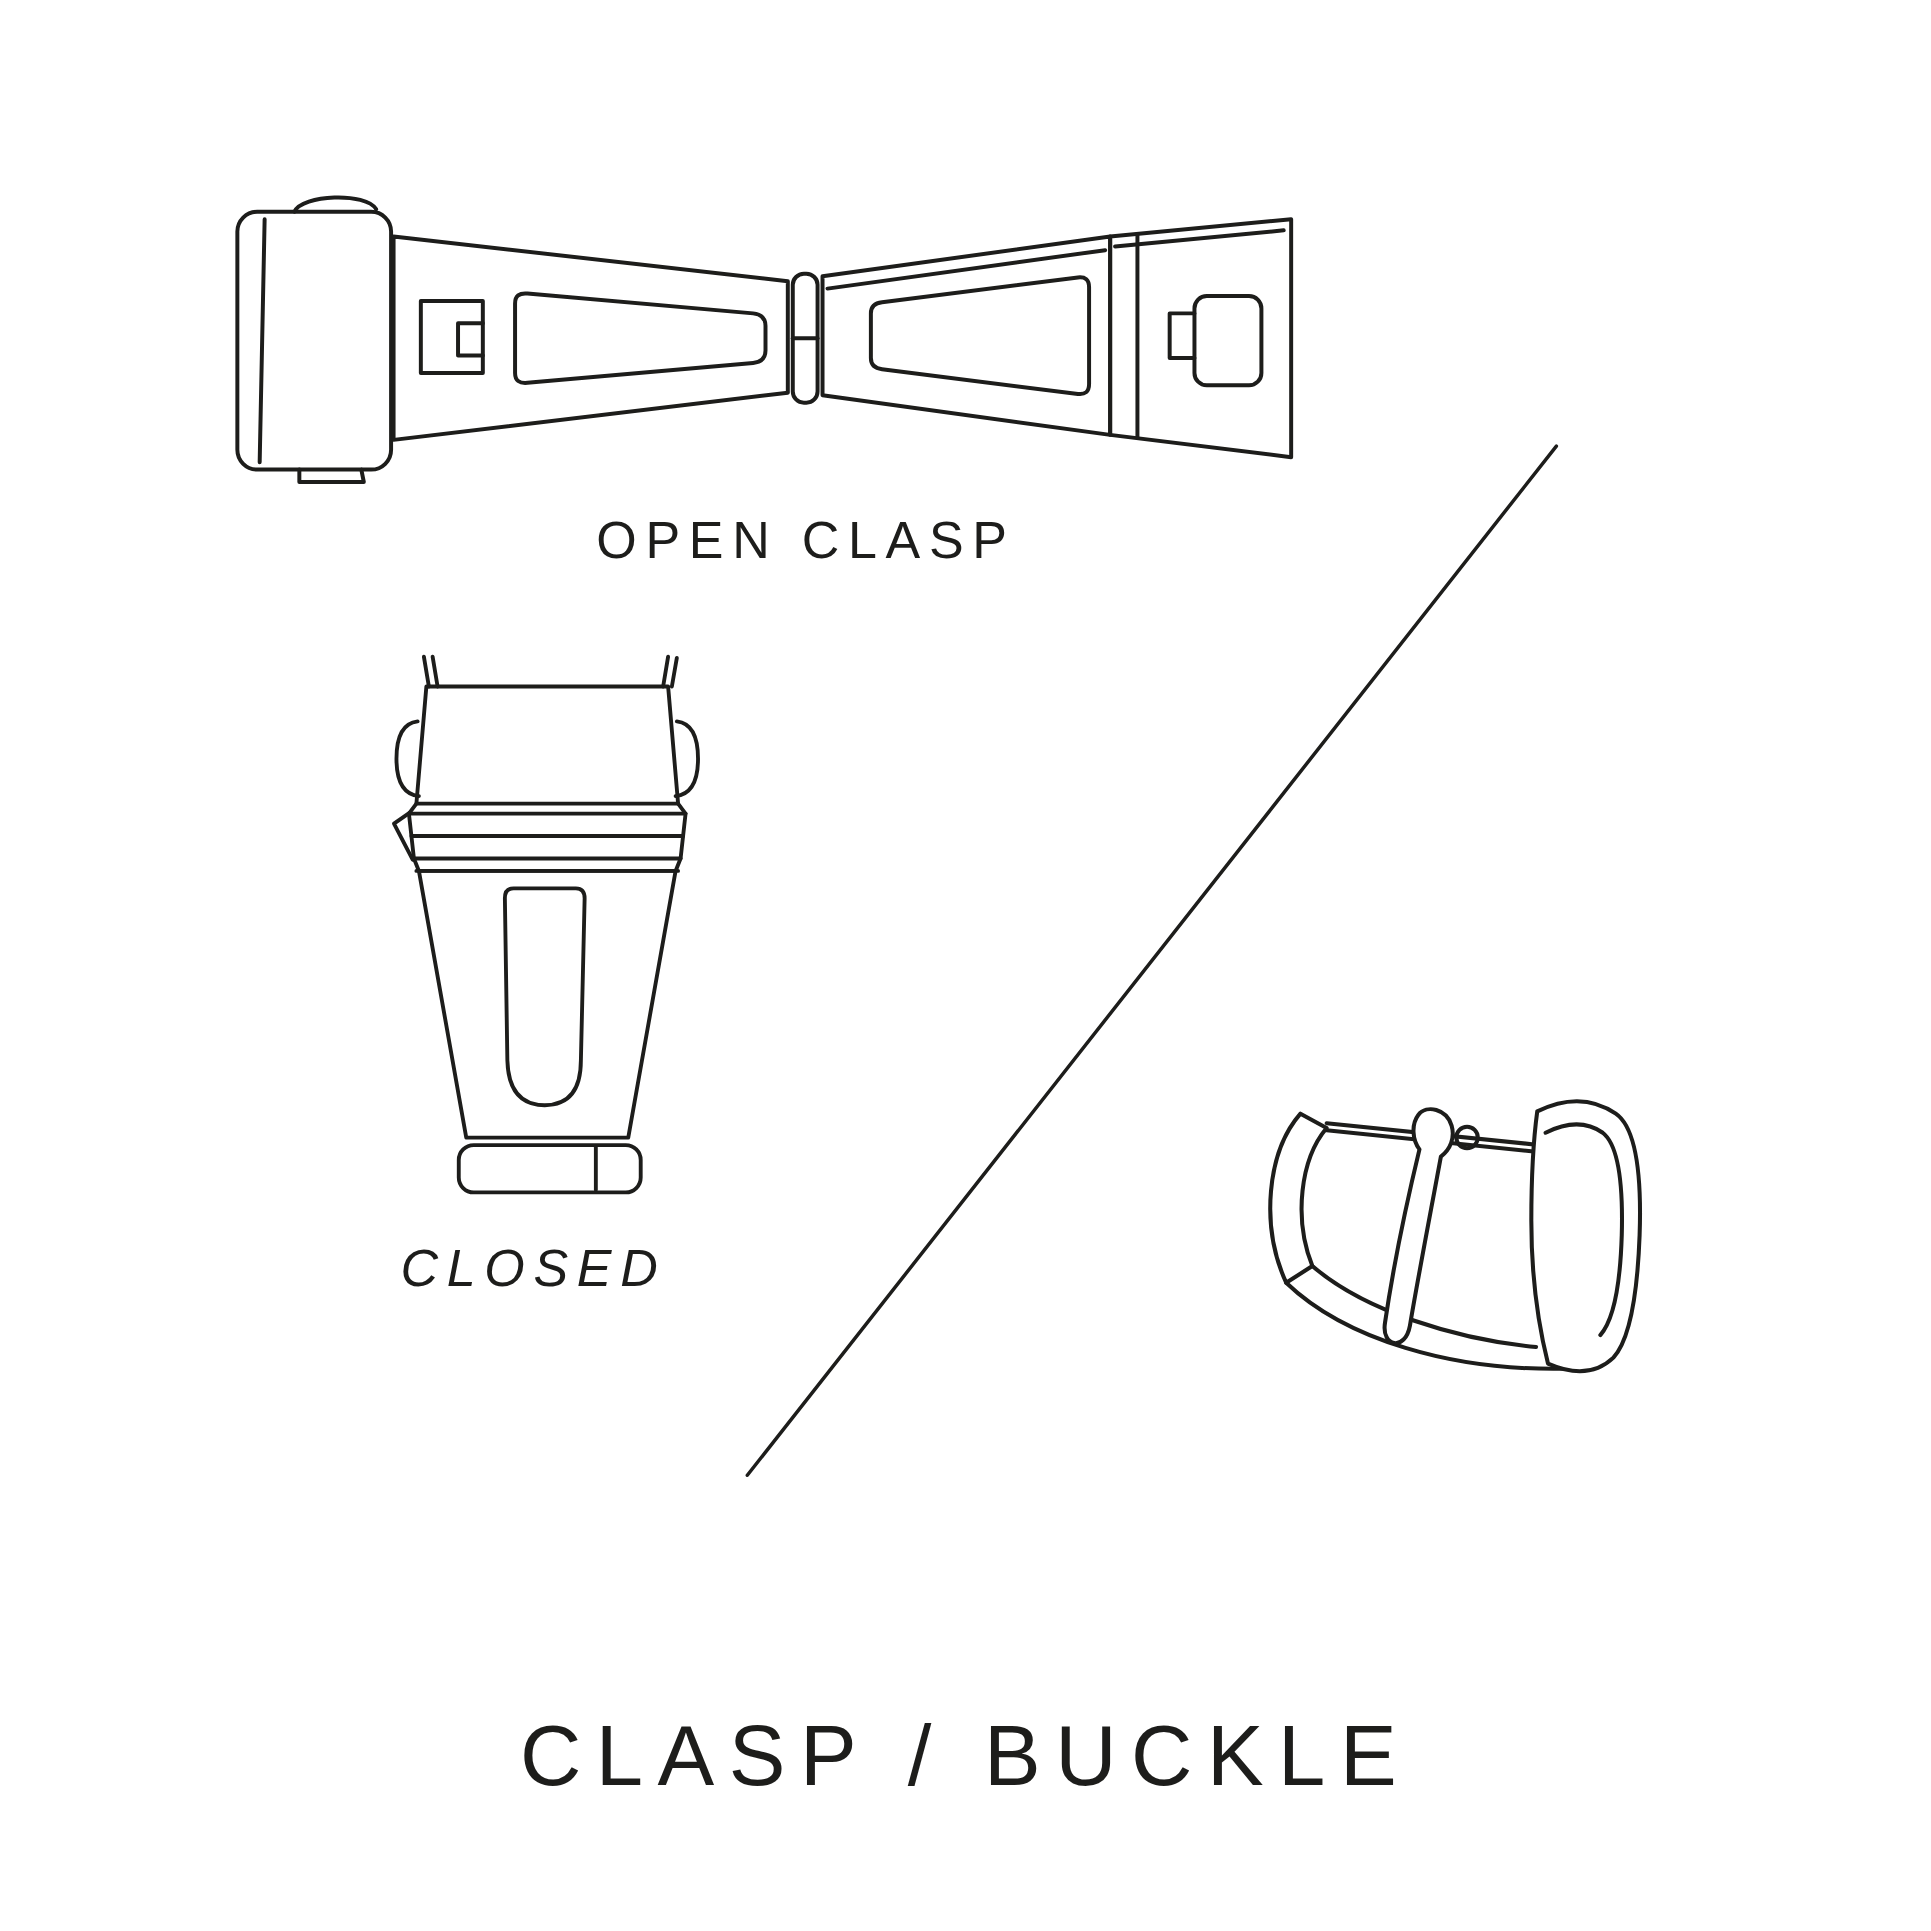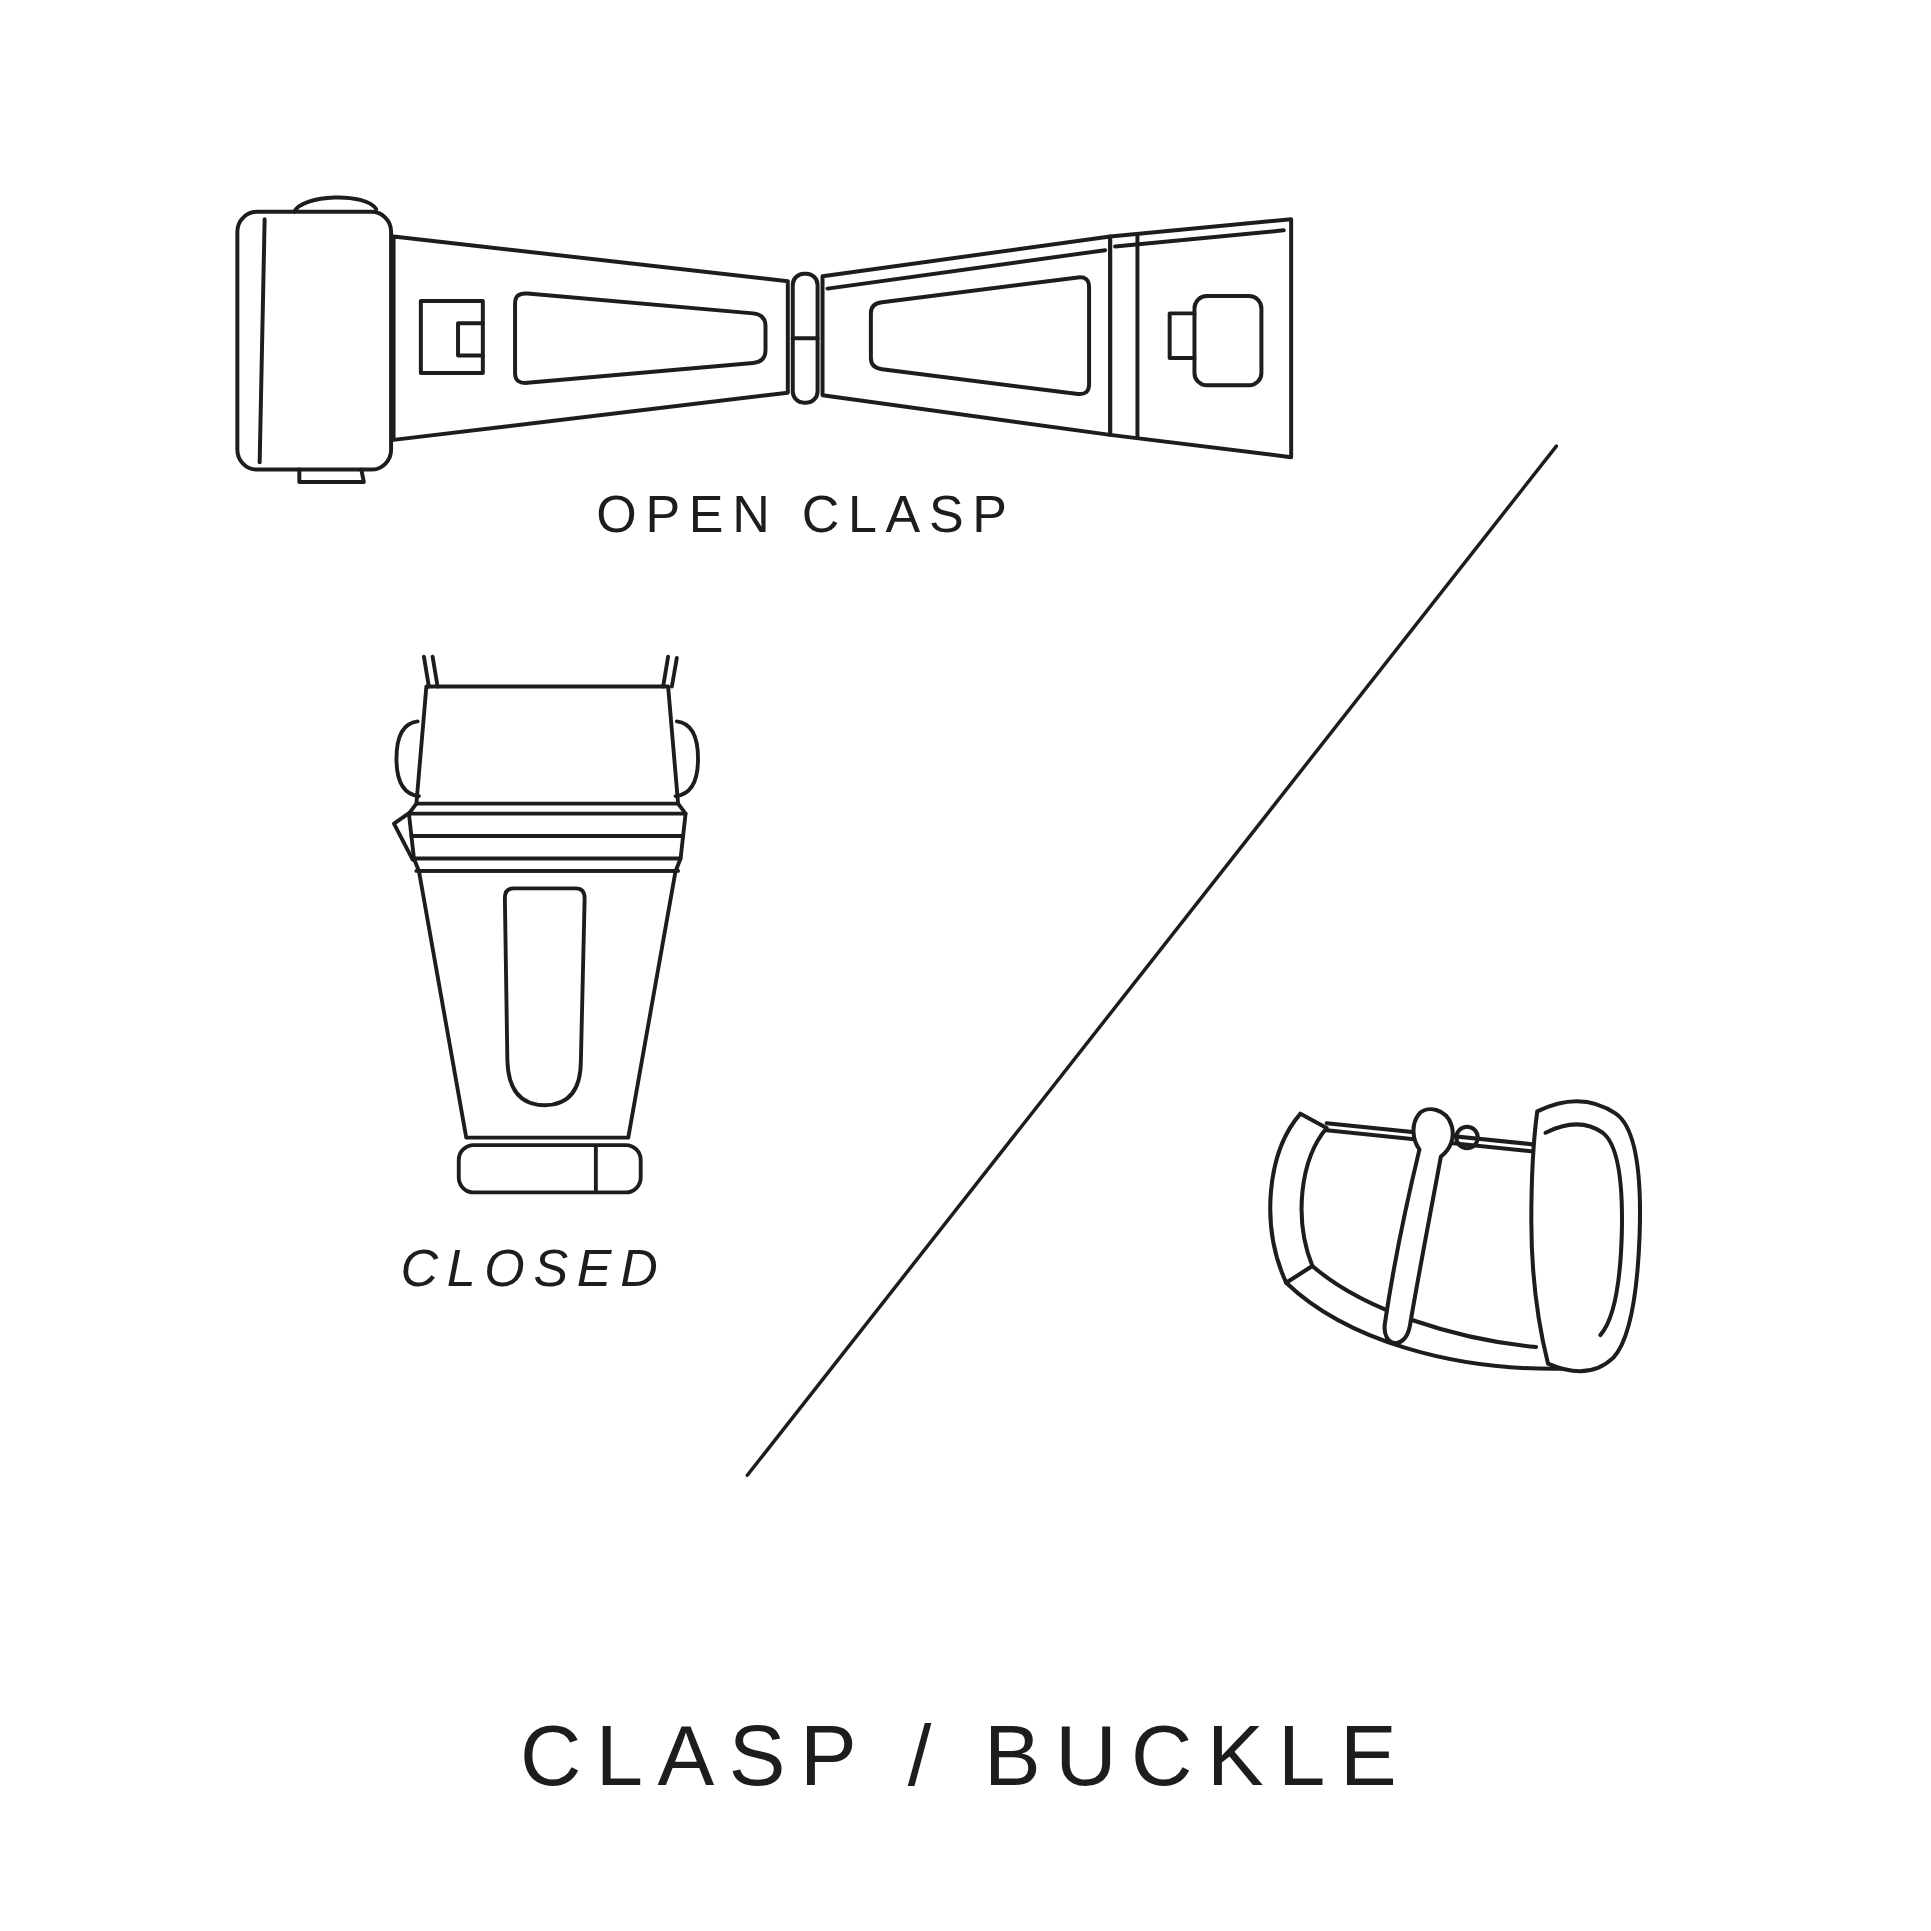--- a/index.html
+++ b/index.html
@@ -72,21 +72,21 @@
     <g>
       <path d="M718 50 L864 36 L864 228 L718 210 Z"></path>
       <path d="M722 58 L858 45"></path>
       <path d="M740 48 L740 212"></path>
       <path d="M786 112 h-20 v36 h20"></path>
       <rect x="786" y="98" width="54" height="72" rx="10"></rect>
     </g>
   </g>
 </svg>
 
-<div class="caption" style="left:323px;top:484px;width:966px;">OPEN CLASP</div>
+<div class="caption" style="left:323px;top:510px;width:966px;">OPEN CLASP</div>
 
 <svg class="illus" style="left:384px;top:649px;" width="324" height="561" viewBox="0 0 260 450">
   <g class="lines" stroke-width="3.1">
     <g>
       <path d="M36 30 L32 6"></path>
       <path d="M43 30 L39 6"></path>
       <path d="M224 30 L228 6"></path>
       <path d="M231 30 L235 7"></path>
     </g>
     <g>

